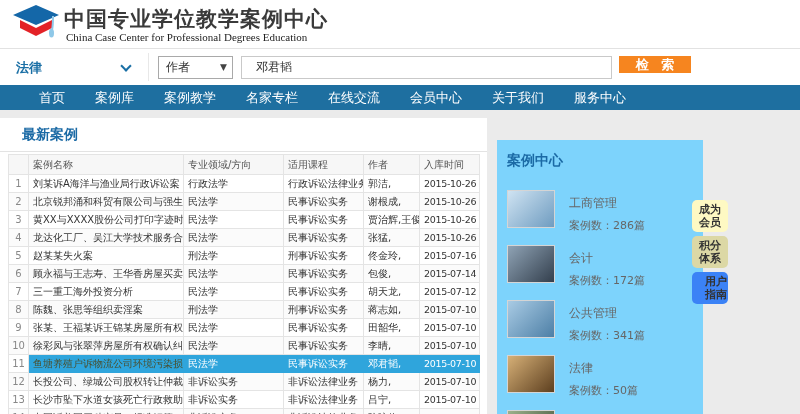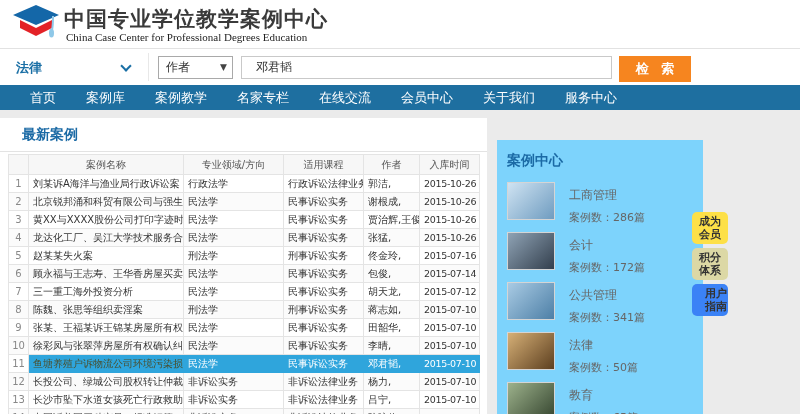--- a/index.html
+++ b/index.html
@@ -21,49 +21,49 @@
   .cat-select { position:absolute; left:16px; top:9px; width:122px; height:20px; color:#1a6fa5;
                 font-weight:bold; font-size:13px; cursor:pointer; line-height:20px; }
   .chev { position:absolute; right:8px; top:4px; width:8px; height:8px; border-left:2px solid #1a6fa5;
           border-bottom:2px solid #1a6fa5; transform:rotate(-45deg); }
   .field-select { position:absolute; left:158px; top:7px; width:75px; height:23px; border:1px solid #a9a9a9;
                   background:#fff; font-size:12px; color:#333; line-height:21px; padding-left:7px; cursor:pointer; }
   .field-arrow { position:absolute; right:5px; top:0; font-size:9px; color:#444; line-height:21px; }
   .search-input { position:absolute; left:241px; top:7px; width:371px; height:23px; border:1px solid #c9c9c9;
                   font-size:12px; padding:0 14px; color:#333; outline:none;
                   font-family:"DejaVu Sans","Liberation Sans",sans-serif; }
-  .search-btn { position:absolute; left:619px; top:7px; width:72px; height:26px; background:#f6851f; border:none;
+  .search-btn { position:absolute; left:619px; top:7px; width:72px; height:17px; background:#f6851f; border:none;
                 color:#fff; font-size:13px; font-weight:bold; letter-spacing:4px; text-indent:4px;
                 cursor:pointer; font-family:inherit; }
 
   
   .nav { position:absolute; top:85px; left:0; width:800px; height:25px; background:#1e6fa0;
-         display:flex; align-items:center; padding-left:30px; }
+         display:flex; align-items:center; padding-left:39px; }
   .nav a { color:#fff; font-size:13px; text-decoration:none; margin-right:30px; white-space:nowrap; cursor:pointer; }
 
   
   .panel-left { position:absolute; left:0; top:118px; width:487px; height:296px; background:#fff; overflow:hidden; }
   .panel-title { font-size:14px; font-weight:bold; color:#1b6aa5; padding:8px 0 7px 22px; }
   .panel-left .panel-title { border-bottom:1px solid #e3e3e3; }
   table { width:471px; margin:2px 8px 0 8px; border-collapse:collapse; table-layout:fixed;
           font-size:10px; color:#333; }
   th,td { border:1px solid #e4e4e4; height:18px; padding:0 4px; overflow:hidden; white-space:nowrap; }
-  thead th { background:#f7f7f7; color:#555; font-weight:normal; text-align:center; height:20px; }
+  thead th { background:#f7f7f7; color:#555; font-weight:normal; text-align:left; height:20px; }
   td.c-no { text-align:center; color:#888; padding:0 1px; }
   td.c-name { cursor:pointer; }
   td.c-date { text-align:left; font-size:9.5px; letter-spacing:-0.3px; }
   tbody tr:nth-child(even) td { background:#fbfbfb; }
   tbody tr.sel td { background:#2fa5dc; color:#fff; border-color:#2fa5dc; }
   tbody tr.sel td.c-no { background:#fff; color:#888; border-color:#e4e4e4; }
   tbody tr.sel td.c-name { color:#4a4f2e; }
 
   
   .panel-right { position:absolute; left:497px; top:140px; width:206px; height:274px; background:#7dd3fc; overflow:hidden; }
   .panel-right .panel-title { padding:12px 0 8px 10px; }
-  .cat-item { display:flex; margin:4px 0 7px 10px; cursor:pointer; }
+  .cat-item { display:flex; margin:12px 0 7px 10px; cursor:pointer; }
   .cat-thumb { width:48px; height:38px; border:1px solid #d5d5d5; margin-right:14px; flex:none; }
   .cat-name { font-size:12px; color:#666; margin:5px 0 6px; }
   .cat-count { font-size:11px; color:#666; }
 
   
   .edge-btns { position:absolute; left:692px; top:200px; width:36px; }
   .edge-btn { width:36px; border-radius:5px; margin-bottom:4px; text-align:center; font-size:11px;
               font-weight:bold; color:#333; padding:3px 0; cursor:pointer; }
   .edge-btn span { display:block; line-height:13px; }
 </style>
@@ -280,21 +280,21 @@
       <div class="cat-item">
       <div class="cat-thumb" style="background: linear-gradient(135deg, rgb(157, 178, 140), rgb(53, 69, 47));"></div>
       <div>
         <div class="cat-name">教育</div>
         <div class="cat-count">案例数：65篇</div>
       </div>
     </div>
   </div>
 
   <div class="edge-btns">
-    <div class="edge-btn" style="background: #fde047; margin-top: 12px;">
+    <div class="edge-btn" style="background: #fef9c3;">
       <span>成为</span>
       <span>会员</span>
     </div>
       <div class="edge-btn" style="background: rgb(220, 216, 165);">
       <span>积分</span>
       <span>体系</span>
     </div>
       <div class="edge-btn" style="background: #3b82f6; padding-left: 12px;">
       <span>用户</span>
       <span>指南</span>

